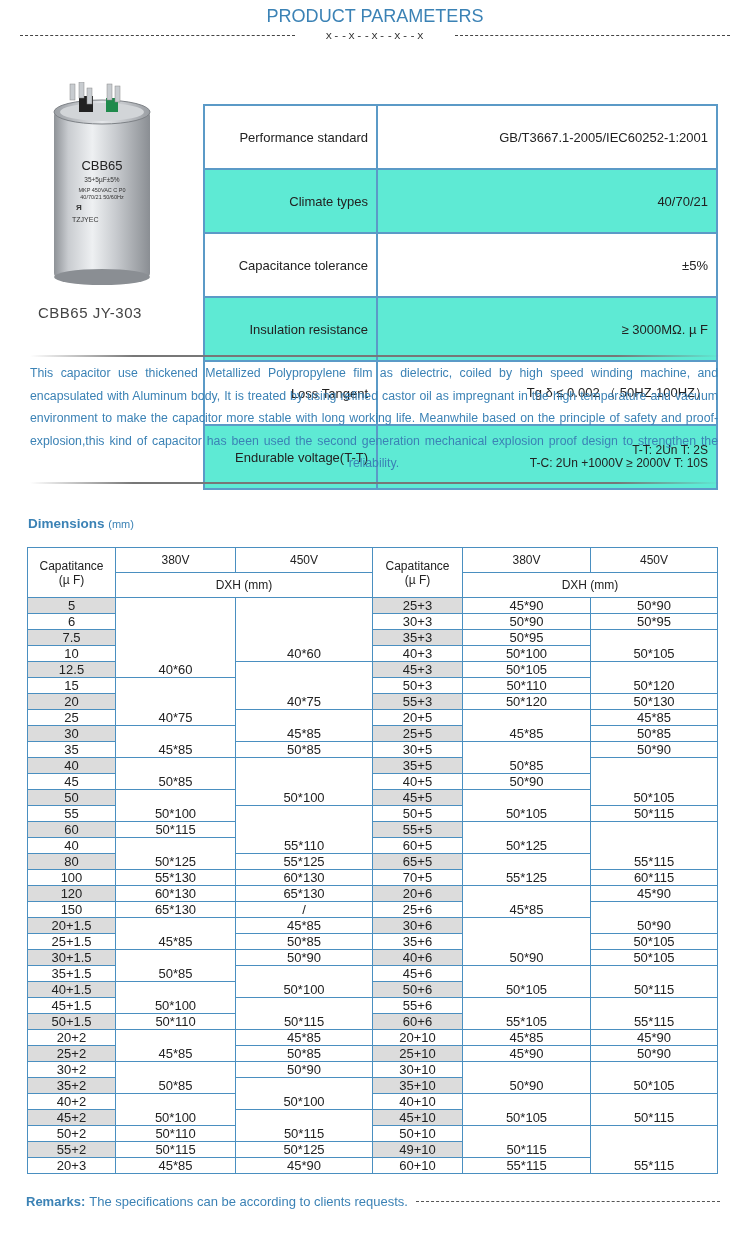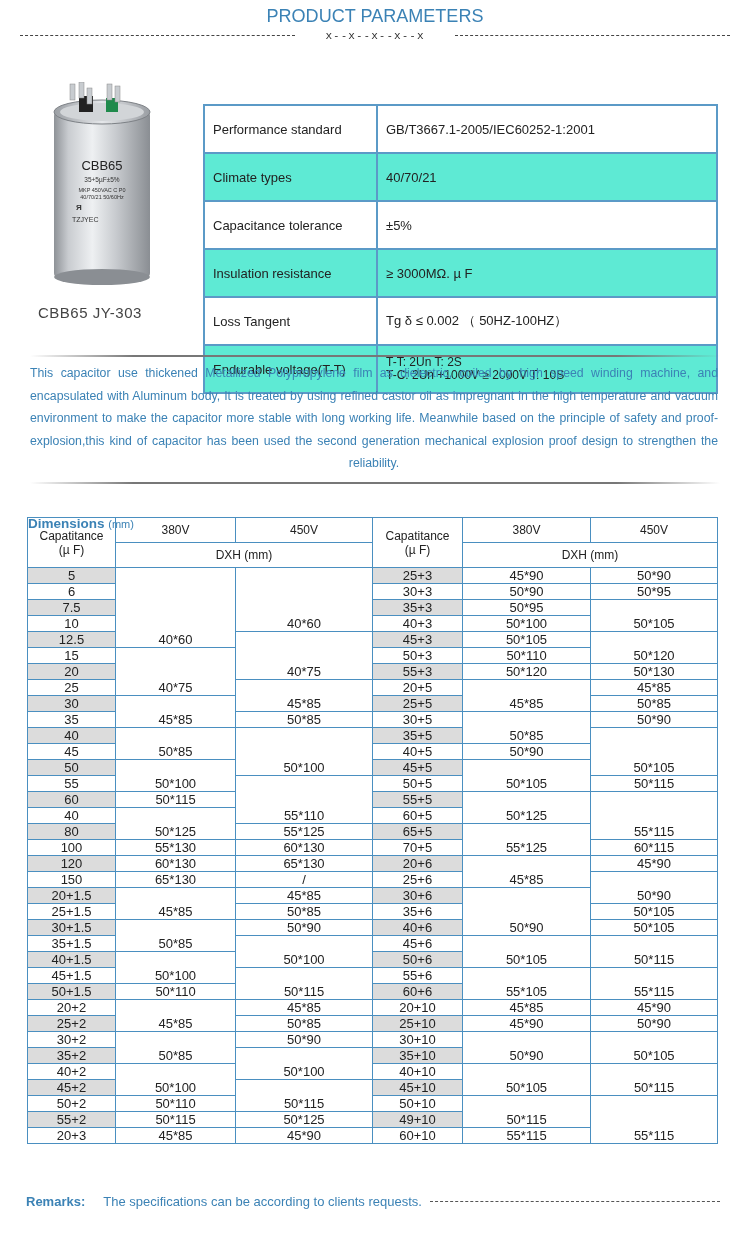--- a/index.html
+++ b/index.html
@@ -6,43 +6,43 @@
   body { width: 750px; height: 1238px; position: relative; overflow: hidden; font-family: "Liberation Sans", sans-serif; color: #222; }
   .title { position: absolute; top: 5px; left: 0; width: 750px; text-align: center; font-size: 19px; color: #3b82b5; letter-spacing: 0px; transform: scaleX(0.95); }
   .divider-x { position: absolute; top: 28px; left: 20px; width: 710px; height: 14px; display: flex; align-items: center; justify-content: center; font-family: "DejaVu Sans Mono", monospace; font-size: 11px; color: #333; white-space: nowrap; overflow: hidden; gap: 28px; }
   .divider-x .dash { flex: 1; border-top: 1px dashed #444; height: 0; }
   .divider-x .mid { padding: 0 2px; letter-spacing: 1px; }
 
   .product-img { position: absolute; left: 46px; top: 82px; width: 112px; height: 210px; }
   .product-caption { position: absolute; left: 38px; top: 304px; font-size: 15px; color: #444; letter-spacing: 0.5px; }
 
   table.params { position: absolute; left: 203px; top: 104px; width: 515px; border-collapse: collapse; font-size: 13px; }
-  table.params td { border: 2px solid #5b9ac7; height: 30px; padding: 8px 8px; }
+  table.params td { border: 2px solid #5b9ac7; height: 30px; padding: 16px 8px; text-align: right; }
   table.params td.k { width: 155px; }
   table.params tr.alt td { background: #5eead4; }
   table.params td .line { display: block; line-height: 13px; font-size: 12px; }
 
   .hr-soft { position: absolute; left: 30px; width: 690px; height: 2px; background: linear-gradient(to right, rgba(120,120,120,0), #777 15%, #777 85%, rgba(120,120,120,0)); }
   .desc { position: absolute; left: 30px; top: 362px; width: 688px; font-size: 12.3px; line-height: 22.5px; color: #3b82b5; text-align: justify; text-align-last: center; }
 
   .dim-title { position: absolute; left: 28px; top: 516px; font-size: 13.5px; color: #3b82b5; font-weight: bold; }
   .dim-title .unit { font-size: 11px; font-weight: normal; }
 
-  table.dim { position: absolute; top: 517px; border-collapse: collapse; font-size: 13px; table-layout: fixed; }
+  table.dim { position: absolute; top: 547px; border-collapse: collapse; font-size: 13px; table-layout: fixed; }
   table.dim td { border: 1px solid #4a8fc0; text-align: center; padding: 0; height: 15px; line-height: 14px; vertical-align: bottom; white-space: nowrap; }
   table.dim td.hdr { vertical-align: middle; font-size: 12px; height: 24px; }
   table.dim td.hdr-cap { vertical-align: middle; font-size: 12px; line-height: 14px; }
   table.dim td.cap { font-size: 13px; }
   table.dim td.cap.gray { background: #dcdcdc; }
   #dim-left { left: 27px; width: 690px; }
   #dim-right { left: 372px; width: 345px; }
 
   .remarks { position: absolute; left: 26px; top: 1194px; font-size: 13px; color: #3b82b5; display: flex; align-items: center; width: 694px; }
   .remarks .lbl { font-weight: bold; }
-  .remarks .txt { margin-left: 18px; }
+  .remarks .txt { margin-left: 4px; }
   .remarks .dash { flex: 1; border-top: 1px dashed #555; margin-left: 8px; height: 0; }
 </style>
 </head>
 <body>
 
 <div class="title">PRODUCT PARAMETERS</div>
 <div class="divider-x">
   <span class="dash"></span>
   <span class="mid">x--x--x--x--x</span>
   <span class="dash"></span>

